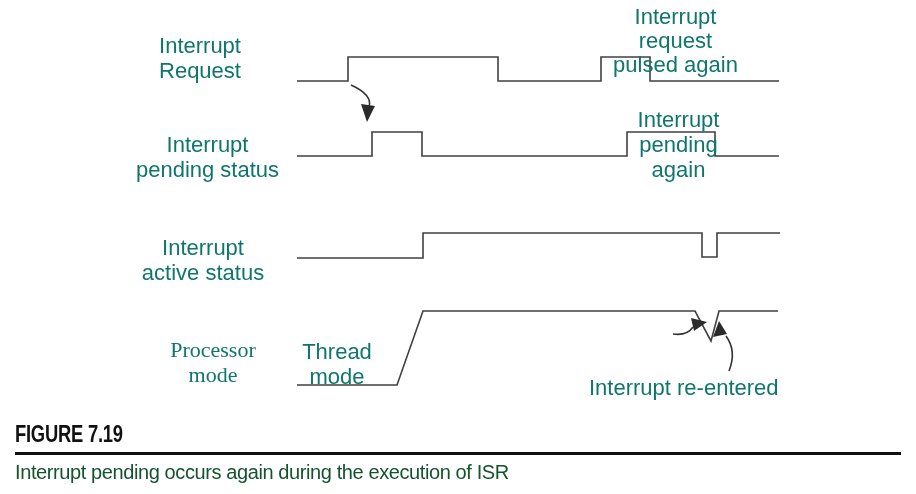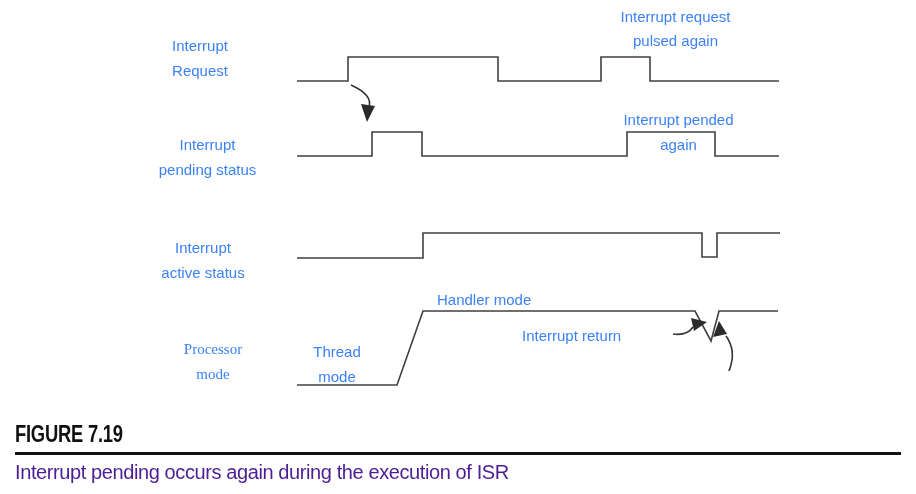--- a/index.html
+++ b/index.html
@@ -6,23 +6,23 @@
   #page{
     position:relative;
     width:916px;height:494px;
     background:#ffffff;
     font-family:"Liberation Sans", sans-serif;
     color:#2d2d2d;
     overflow:hidden;
   }
   .lbl{
     position:absolute;
-    font-size:15px;
+    font-size:22px;
     line-height:25px;
-    color:#3b82f6;
+    color:#0f766e;
     white-space:pre-line;
   }
   .center{text-align:center;}
   #svg-layer{position:absolute;left:0;top:0;}
   .wave{fill:none;stroke:#404040;stroke-width:1.6;}
   .arrow-line{fill:none;stroke:#333333;stroke-width:1.6;}
   .arrow-head{fill:#2b2b2b;stroke:none;}
   #pulsed-label{line-height:24px;}
   #figure-label{
     position:absolute;left:15px;top:421px;
@@ -30,21 +30,21 @@
     letter-spacing:-0.3px;
     transform:scaleX(0.80);transform-origin:left top;
     white-space:nowrap;
   }
   #figure-rule{
     position:absolute;left:15px;top:452px;
     width:886px;height:2.5px;background:#111111;
   }
   #figure-caption{
     position:absolute;left:15px;top:461px;
-    font-size:20px;color:#4c1d95;letter-spacing:-0.4px;
+    font-size:20px;color:#14532d;letter-spacing:-0.4px;
     white-space:nowrap;
   }
 </style>
 </head>
 <body>
 
 <div id="page">
 
   <svg id="svg-layer" width="916" height="494" viewBox="0 0 916 494">
 
@@ -77,30 +77,29 @@
 
   <div class="lbl center" style="left:133px;top:235px;width:140px;">Interrupt
 active status</div>
 
   <div class="lbl center" style="left:143px;top:337px;width:140px;font-family:Liberation Serif, serif;">Processor
 mode</div>
 
   <div class="lbl center" id="pulsed-label" style="left:598px;top:5px;width:155px;">Interrupt request
 pulsed again</div>
 
-  <div class="lbl center" style="left:601px;top:107px;width:155px;">Interrupt pended
+  <div class="lbl center" style="left:601px;top:107px;width:155px;">Interrupt pending
 again</div>
 
   <div class="lbl center" style="left:287px;top:339px;width:100px;">Thread
 mode</div>
 
-  <div class="lbl" style="left:437px;top:287px;">Handler mode</div>
 
-  <div class="lbl" style="left:522px;top:323px;">Interrupt return</div>
 
+  <div class="lbl" style="left:589px;top:375px;">Interrupt re-entered</div>
 
   <div id="figure-label">FIGURE 7.19</div>
 
   <div id="figure-rule"></div>
 
   <div id="figure-caption">Interrupt pending occurs again during the execution of ISR</div>
 
 </div>
 
 </body></html>

